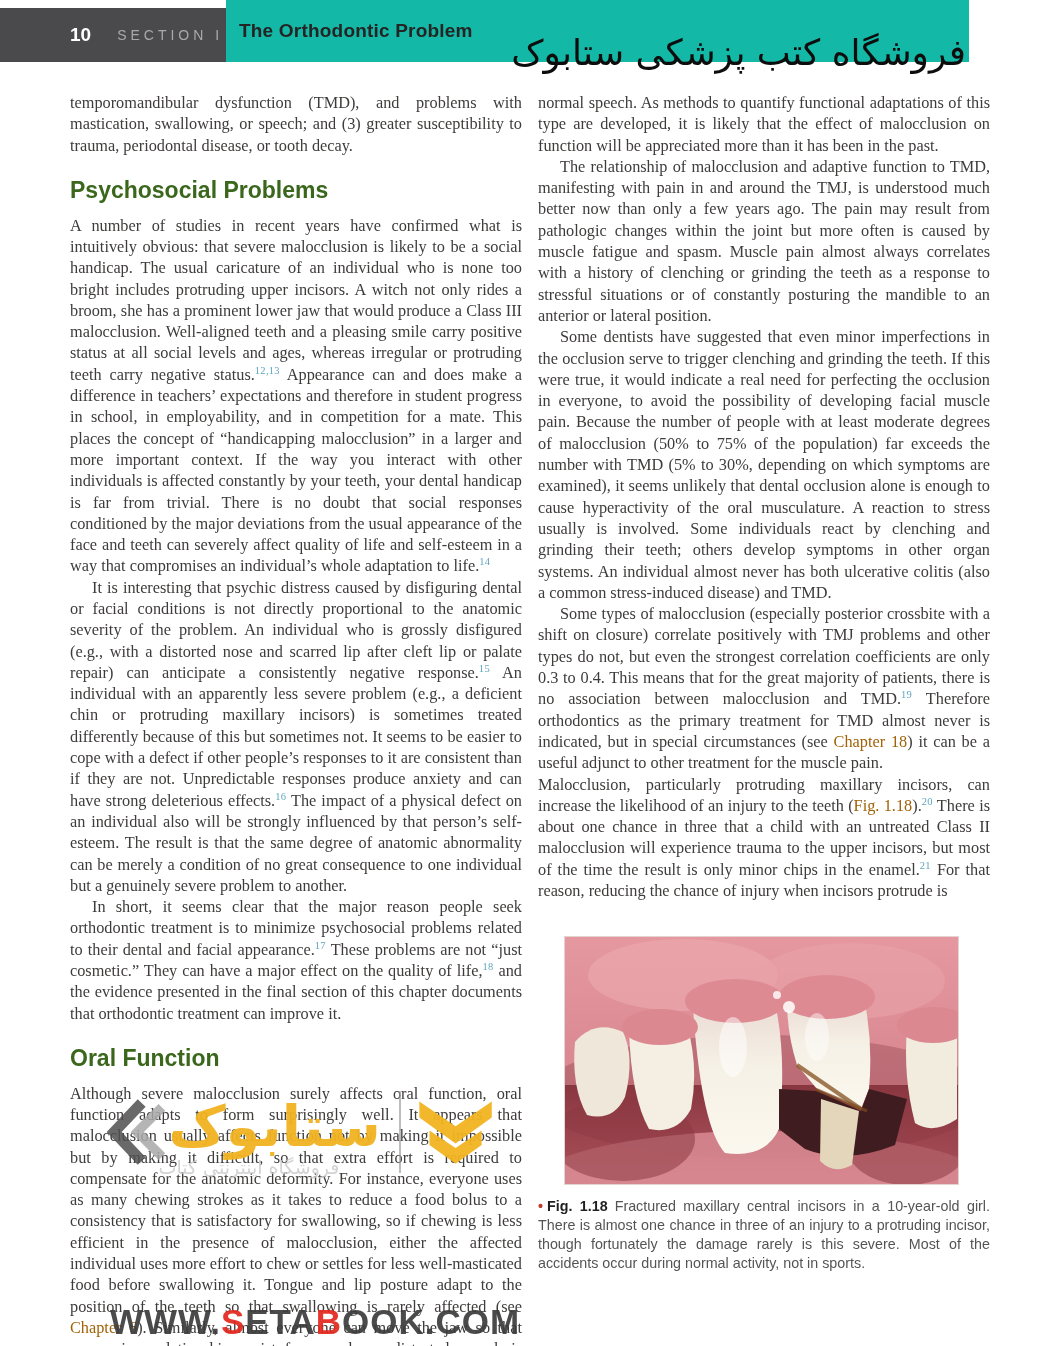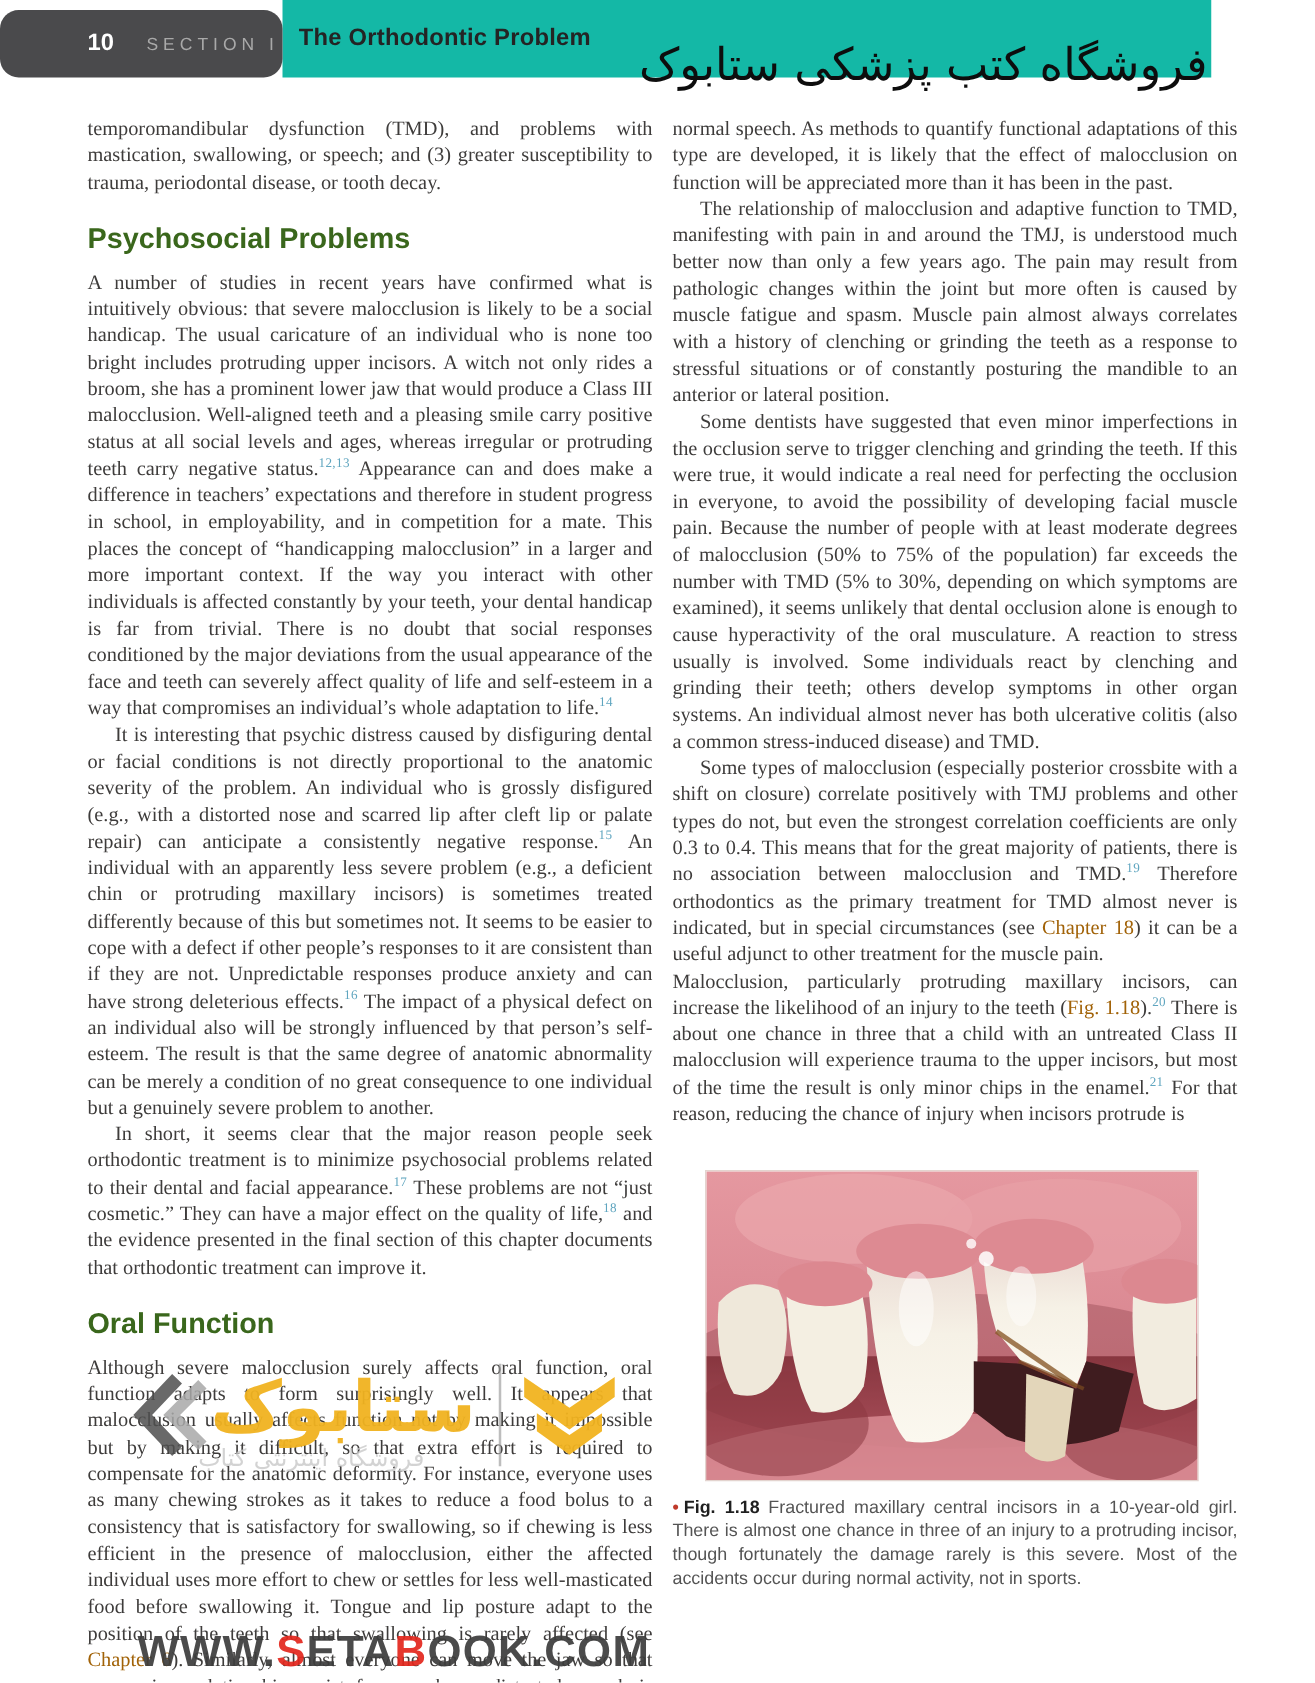--- a/index.html
+++ b/index.html
@@ -14,21 +14,21 @@
   .header-strip{
     position:absolute;left:226px;top:0;width:743px;height:62px;
     background:#14b8a6;display:flex;align-items:center;
   }
   .chapter-title{
     font-family:"Liberation Sans", sans-serif;font-weight:bold;
     font-size:19px;color:#242424;padding-left:13px;letter-spacing:.2px;
   }
   .header-box{
     position:absolute;left:0;top:8px;width:226px;height:54px;
-    background:#4a4a4c;display:flex;align-items:center;border-radius:15px;
+    background:#4a4a4c;display:flex;align-items:center;
   }
   .page-num{
     color:#ffffff;font-family:"Liberation Sans", sans-serif;
     font-weight:bold;font-size:19px;margin-left:70px;
   }
   .section-label{
     color:#a9a9a9;font-family:"Liberation Sans", sans-serif;
     font-size:14px;letter-spacing:4px;margin-left:26px;white-space:nowrap;
   }
   

